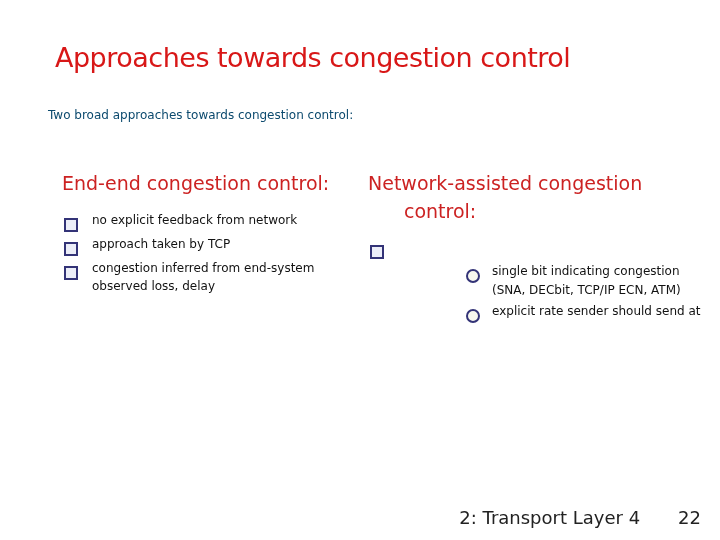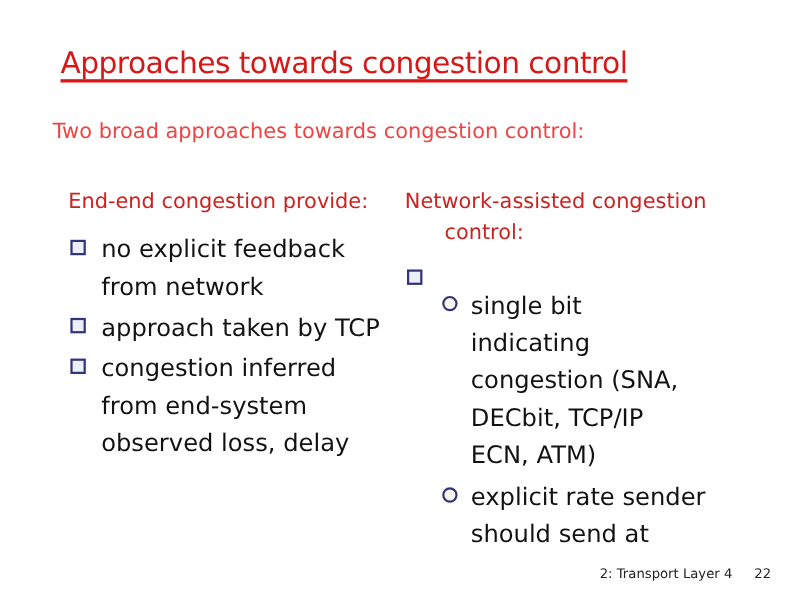--- a/index.html
+++ b/index.html
@@ -9,52 +9,51 @@
     font-family: "DejaVu Sans", sans-serif;
     position: relative;
     overflow: hidden;
   }
   .slide-title {
     position: absolute;
     left: 55px; top: 42px;
     font-size: 27px;
     letter-spacing: -0.5px;
     color: #d81717;
-    text-decoration: underline;
     text-decoration-thickness: 2.5px;
     text-underline-offset: 6px;
     white-space: nowrap;
   }
   .slide-subtitle {
     position: absolute;
     left: 48px; top: 108px;
-    font-size: 19px;
-    color: #ef4444;
+    font-size: 12px;
+    color: #0c4a6e;
     white-space: nowrap;
   }
   .col { position: absolute; top: 170px; }
   .col-left  { left: 62px;  width: 300px; }
   .col-right { left: 368px; width: 340px; }
   .col-heading {
     color: #cc2222;
     font-size: 19px;
     line-height: 1.45;
     max-width: 260px;
     padding-left: 36px;
     text-indent: -36px;
     margin: 0 0 13px 0;
   }
   .item { display: flex; margin-bottom: 3px; }
   .item .txt {
-    font-size: 22px;
+    font-size: 12px;
     line-height: 1.55;
     color: #121212;
     width: 258px;
   }
-  .item.sub { margin-left: 34px; }
+  .item.sub { margin-left: 34px; justify-content: flex-end; }
   .item.sub .txt { width: 216px; }
   .bullet-sq {
     flex: none;
     width: 10px; height: 10px;
     border: 2px solid #333377;
     background: #eceef8;
     margin: 7px 14px 0 2px;
   }
   .bullet-ci {
     flex: none;
@@ -62,34 +61,34 @@
     border: 2px solid #333377;
     border-radius: 50%;
     background: #f6f6ee;
     margin: 7px 12px 0 0;
   }
   .footer {
     position: absolute;
     right: 19px; bottom: 12px;
     display: flex;
     align-items: baseline;
-    gap: 20px;
-    font-size: 12px;
+    gap: 38px;
+    font-size: 18px;
     color: #222222;
   }
 </style>
 </head>
 <body>
 
 <div class="slide-title">Approaches towards congestion control</div>
 
 <div class="slide-subtitle">Two broad approaches towards congestion control:</div>
 
 <div class="col col-left">
-  <div class="col-heading">End-end congestion provide:</div>
+  <div class="col-heading">End-end congestion control:</div>
 
   <div class="item">
     <span class="bullet-sq"></span>
     <span class="txt">no explicit feedback from network</span>
   </div>
   <div class="item">
     <span class="bullet-sq"></span>
     <span class="txt">approach taken by TCP</span>
   </div>
   <div class="item">

